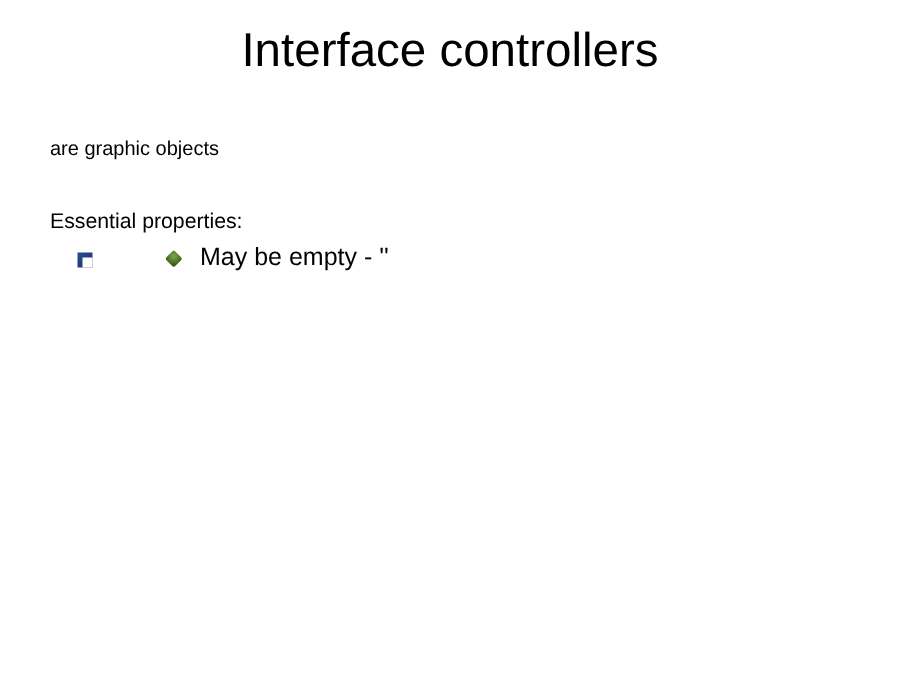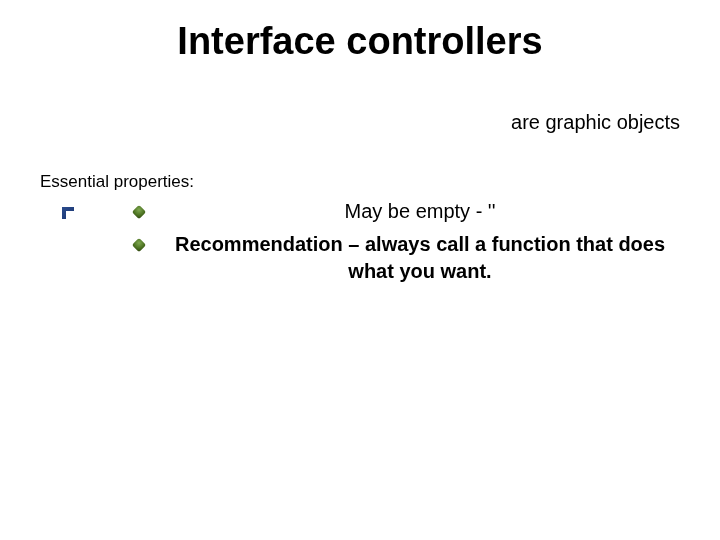--- a/index.html
+++ b/index.html
@@ -11,27 +11,27 @@
       width: 720px;
       height: 540px;
       background: #ffffff;
       font-family: Verdana, Geneva, sans-serif;
       color: #000000;
       padding: 20px 40px;
     }
     .title {
       font-size: 38px;
       text-align: center;
-      font-weight: bold;
+      font-weight: normal;
       margin-top: 0px;
       margin-bottom: 6px;
     }
     .subtitle {
-      font-size: 20px;
-      text-align: right;
+      font-size: 16px;
+      text-align: left;
       font-weight: normal;
       margin-bottom: 38px;
       margin-top: 48px;
     }
     .intro {
       font-size: 17px;
       margin-bottom: 6px;
     }
     .list-level-1 {
       list-style: none;
@@ -66,21 +66,20 @@
       left: 4px;
       top: 4px;
       width: 8px;
       height: 8px;
       background: #ffffff;
     }
     .list-level-2 {
       list-style: none;
       padding-left: 38px;
       margin-top: 2px;
-      text-align: center;
     }
     .list-level-2 > li {
       position: relative;
       font-size: 20px;
       line-height: 1.35;
       padding-left: 28px;
       margin-bottom: 6px;
     }
     .bullet-diamond {
       position: absolute;
@@ -113,19 +112,15 @@
 <div class="intro">Essential properties:</div>
 
 <ul class="list-level-1">
   <li>
     <span class="bullet-square"></span>
     <ul class="list-level-2">
       <li>
         <span class="bullet-diamond"></span>
         <span>May be empty - ''</span>
       </li>
-      <li>
-        <span class="bullet-diamond"></span>
-        <span class="bold">Recommendation – always call a function that does what you want.</span>
-      </li>
     </ul>
   </li>
 </ul>
 
 </body></html>

